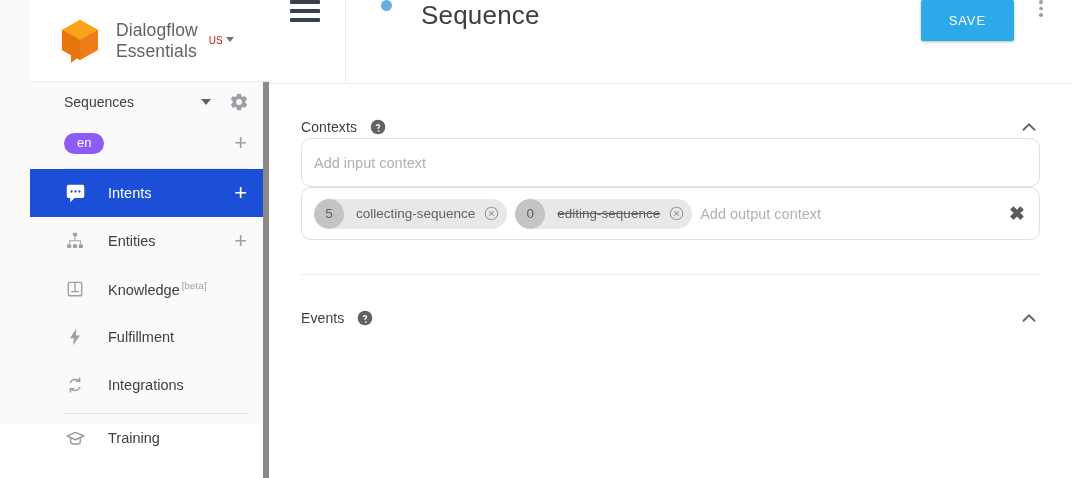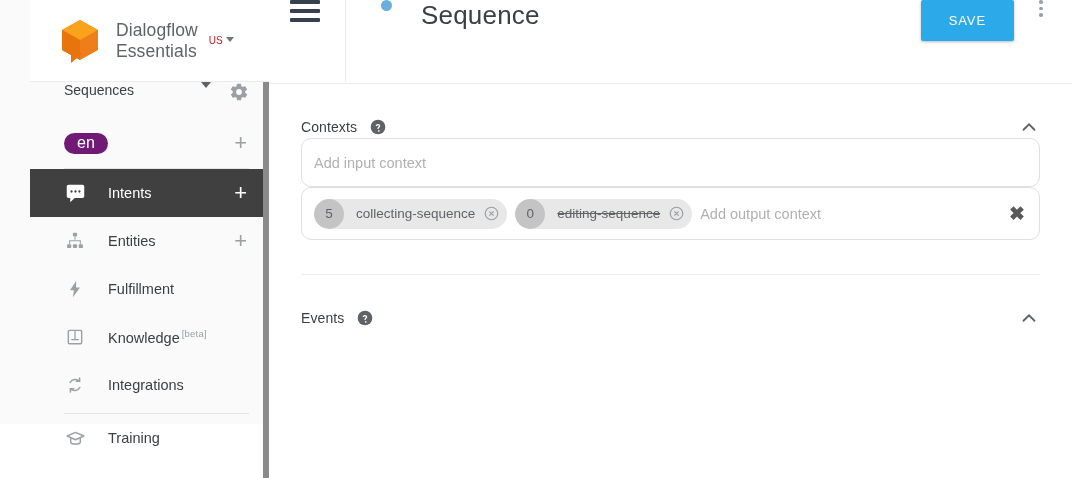--- a/index.html
+++ b/index.html
@@ -34,59 +34,59 @@
     font-size: 10px; color: #b91c1c; margin-left: 11px;
     align-self: center; white-space: nowrap;
   }
   .caret-s {
     display: inline-block; width: 0; height: 0; margin-left: 3px;
     border-left: 4px solid transparent; border-right: 4px solid transparent;
     border-top: 5px solid #70757a; vertical-align: 2px;
   }
 
   .agent-row {
-    height: 40px; display: flex; align-items: flex-start;
+    height: 40px; display: flex; align-items: center;
     padding: 0 20px 0 34px;
   }
   .agent-name { font-size: 14px; color: #3c4043; flex: 1; }
   .caret-down {
     width: 0; height: 0; margin-right: 18px;
     border-left: 5.5px solid transparent; border-right: 5.5px solid transparent;
     border-top: 6px solid #5f6368;
   }
   .gear { width: 20px; height: 20px; flex: 0 0 20px; }
 
   .lang-row {
     height: 42px; display: flex; align-items: center;
     padding: 0 20px 0 34px;
   }
   .lang-chip {
-    background: #701a75; color: #ffffff;
-    font-size: 16px; border-radius: 11px;
+    background: #8b5cf6; color: #ffffff;
+    font-size: 13px; border-radius: 11px;
     padding: 3px 13px 4px; line-height: 14px;
   }
   .spacer { flex: 1; }
   .plus-grey {
     font-size: 22px; color: #9aa0a6; line-height: 18px;
     font-weight: 300; margin-right: 2px;
   }
   .sb-divider {
     height: 1px; background: #e4e4e4;
     margin: 4px 20px 0 34px;
   }
 
   .nav-item {
     height: 48px; display: flex; align-items: center;
     padding: 0 20px 0 34px; color: #3c4043; font-size: 14.5px;
   }
   .nav-item .ico {
     width: 22px; height: 22px; flex: 0 0 22px;
     margin-right: 22px; display: flex; align-items: center; justify-content: center;
   }
-  .nav-item.active { background: #404040; color: #ffffff; }
+  .nav-item.active { background: #1d4ed8; color: #ffffff; }
   .nav-label { white-space: nowrap; }
   .beta {
     font-size: 9.5px; color: #9aa0a6; vertical-align: super;
     margin-left: 2px; letter-spacing: .2px;
   }
   .plus-white { font-size: 22px; color: #ffffff; line-height: 18px; font-weight: 400; margin-right: 2px; }
 
   .scrollbar {
     position: absolute; top: 82px; right: 0; width: 6px;
     height: 396px; background: #8a8a8a;
@@ -216,35 +216,35 @@
           <path d="M11.4 6.5h1.2v4h-1.2zM5 15.6h1.2v-3.4h11.6v3.4H19v-4.6H5z"></path>
         </svg>
       </span>
       <span class="nav-label">Entities</span>
       <span class="spacer"></span>
       <span class="plus-grey">+</span>
     </div>
 
     <div class="nav-item">
       <span class="ico">
-        <svg viewBox="0 0 24 24" width="20" height="20" fill="#9aa0a6">
-          <path d="M13.5 2 L6 13.5h4.6L9.6 22 L18 10.2h-4.8z"></path>
-        </svg>
-      </span>
-      <span class="nav-label">Fulfillment</span>
-    </div>
-
-    <div class="nav-item">
-      <span class="ico">
         <svg viewBox="0 0 24 24" width="20" height="20" fill="none" stroke="#9aa0a6" stroke-width="1.7">
           <rect x="4" y="4" width="16" height="16" rx="1.4"></rect>
           <path d="M12 4.6v10.6M7.5 15.2h9" stroke-width="1.5"></path>
         </svg>
       </span>
       <span class="nav-label"><span>Knowledge</span><span class="beta">[beta]</span></span>
+    </div>
+
+    <div class="nav-item">
+      <span class="ico">
+        <svg viewBox="0 0 24 24" width="20" height="20" fill="#9aa0a6">
+          <path d="M13.5 2 L6 13.5h4.6L9.6 22 L18 10.2h-4.8z"></path>
+        </svg>
+      </span>
+      <span class="nav-label">Fulfillment</span>
     </div>
 
     <div class="nav-item">
       <span class="ico">
         <svg viewBox="0 0 24 24" width="20" height="20" fill="none" stroke="#9aa0a6" stroke-width="1.8" stroke-linecap="round">
           <path d="M17.5 7.5A7 7 0 0 0 6.2 9"></path>
           <path d="M6.5 16.5A7 7 0 0 0 17.8 15"></path>
           <path d="M17.5 3.6v4h-4M6.5 20.4v-4h4"></path>
         </svg>
       </span>

